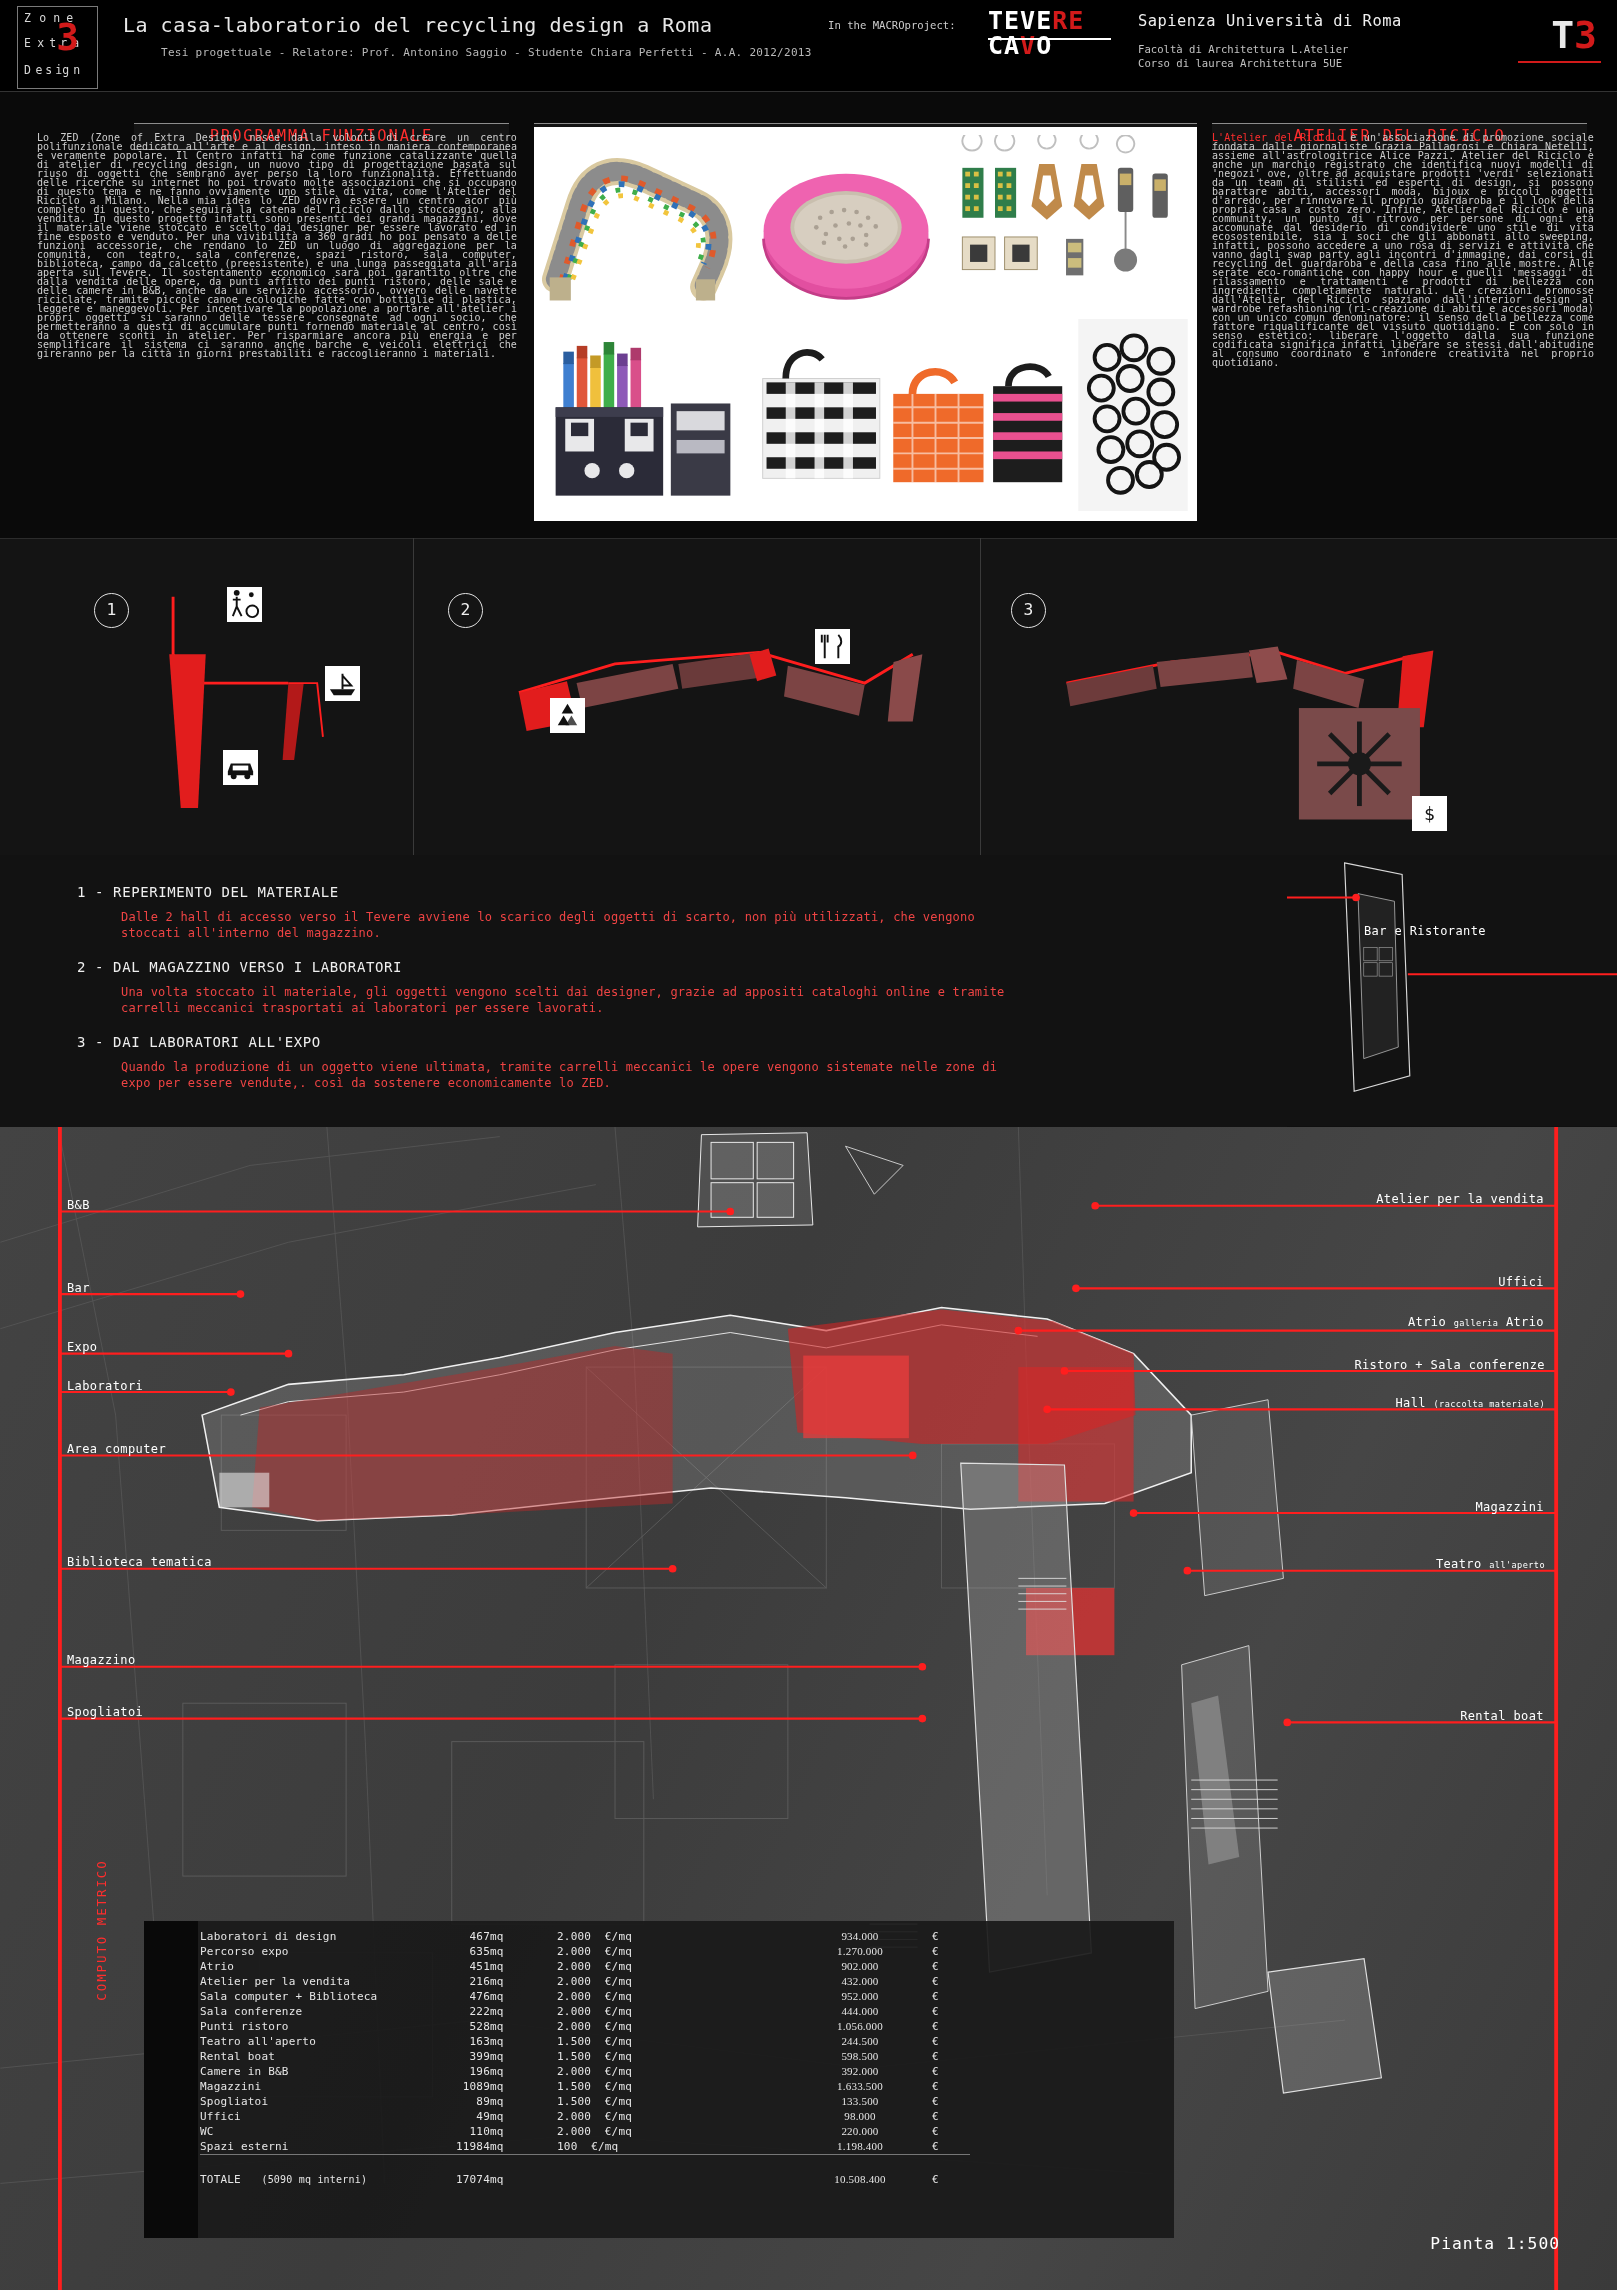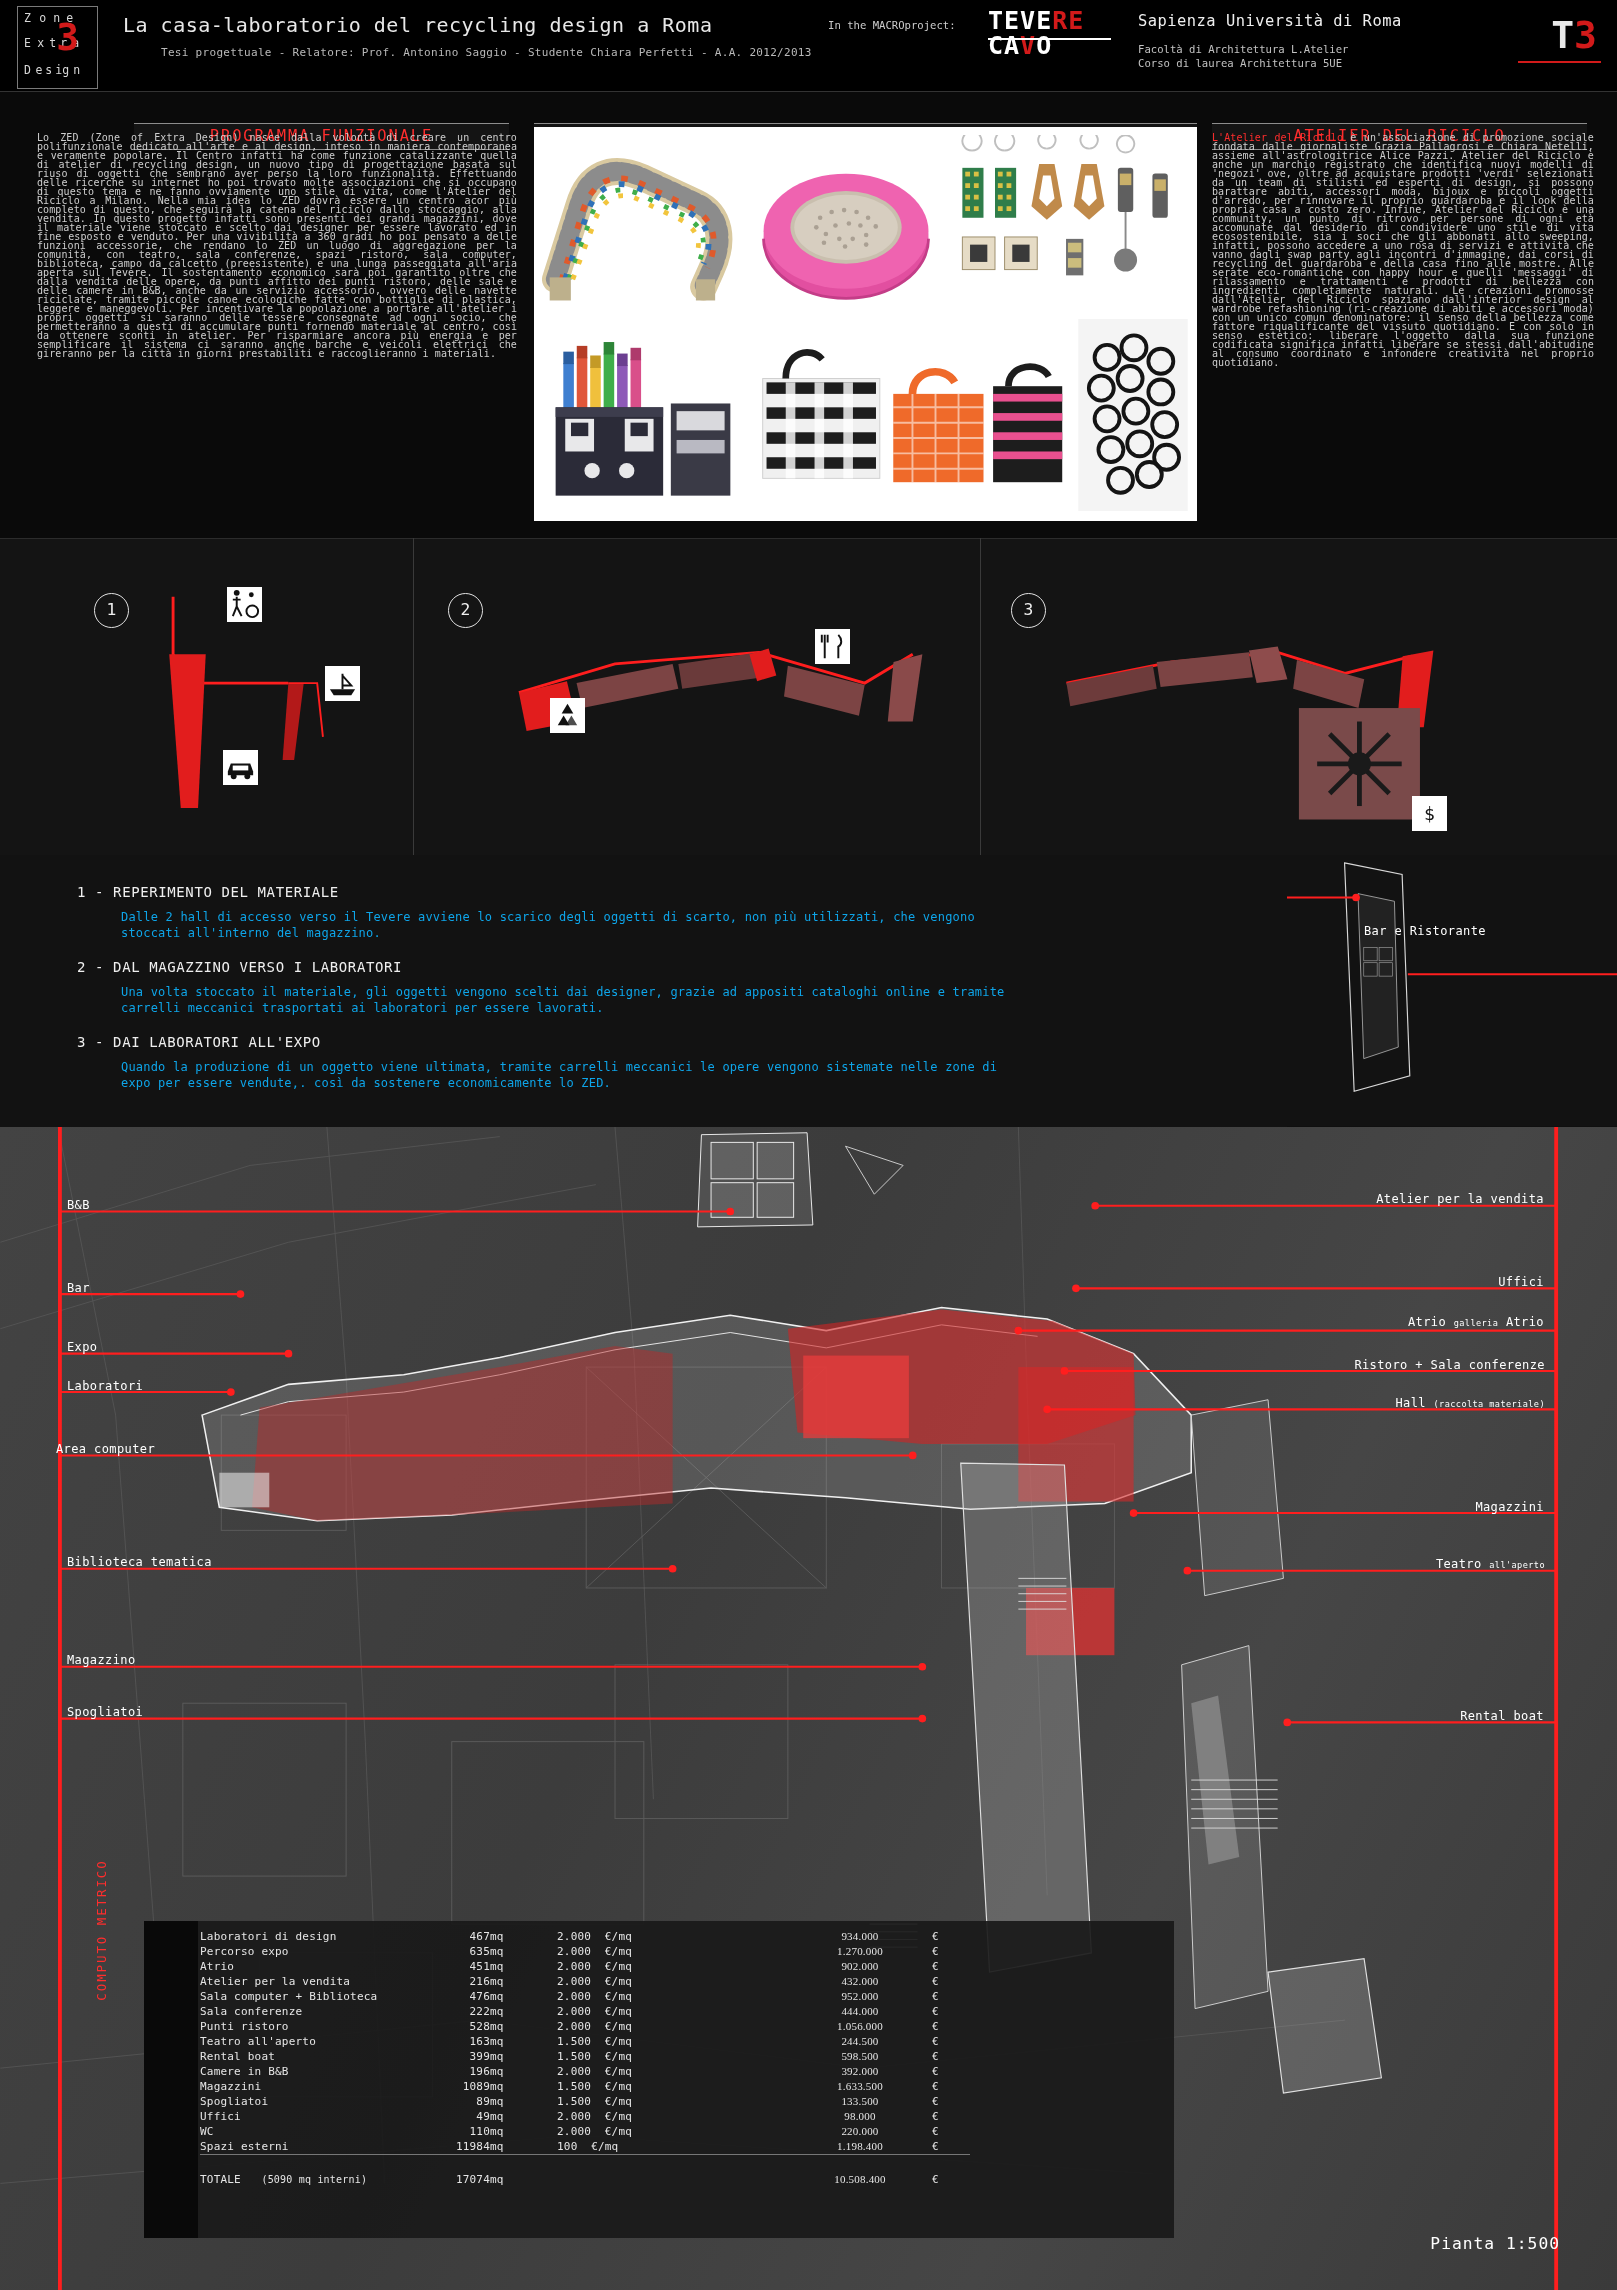--- a/index.html
+++ b/index.html
@@ -49,21 +49,21 @@
   
   .diagband{position:absolute;left:0;top:538px;width:1618px;height:317px;background:#141414;border-top:1px solid #2c2c2c;border-bottom:1px solid #2c2c2c;}
   .dsep{position:absolute;top:538px;width:1px;height:317px;background:#3a3a3a;}
   .circnum{position:absolute;width:33px;height:33px;border:1.9px solid #e2e2e2;border-radius:50%;color:#efefef;font-size:16.3px;text-align:center;line-height:31px;}
   .ciclo{position:absolute;left:459px;top:807px;width:317px;text-align:center;color:#ff2d2d;font-size:16.3px;letter-spacing:1.9px;}
   .icobox{position:absolute;width:35px;height:35px;background:#fff;color:#111;font-size:18px;text-align:center;line-height:35px;}
 
   
   .stepsbox{position:absolute;left:0;top:855px;width:1287px;height:272px;background:#121212;}
   .step-h{position:absolute;font-size:14px;color:#efefef;letter-spacing:0.6px;}
-  .step-b{position:absolute;font-size:12px;color:#0ea5e9;line-height:16.3px;letter-spacing:0.2px;width:903px;}
+  .step-b{position:absolute;font-size:12px;color:#ef4444;line-height:16.3px;letter-spacing:0.2px;width:903px;}
 
   
   .plan{position:absolute;left:0;top:1127px;width:1618px;height:1163px;background:#3a3a3a;}
   .plan-inner{position:absolute;inset:0;background:
      linear-gradient(115deg,#434343 0%,#3c3c3c 40%,#464646 70%,#3a3a3a 100%);}
   .planlabel{position:absolute;font-size:12px;color:#fff;letter-spacing:0.4px;}
   .planlabel small{font-size:8.6px;}
 
   
   .computo{position:absolute;left:144px;top:1921px;width:1030px;height:317px;background:rgba(25,25,25,.92);}
@@ -604,21 +604,21 @@
           <circle cx="1180" cy="402" r="4"></circle>
         <circle cx="1236" cy="462" r="4"></circle>
           <circle cx="1340" cy="620" r="4"></circle>
       </g>
     </svg>
 
     <div class="planlabel" style="left:67px;top:71px">B&amp;B</div>
     <div class="planlabel" style="left:67px;top:154px">Bar</div>
     <div class="planlabel" style="left:67px;top:213px">Expo</div>
     <div class="planlabel" style="left:67px;top:252px">Laboratori</div>
-    <div class="planlabel" style="left:56px;top:315px">Area computer</div>
+    <div class="planlabel" style="left:67px;top:315px">Area computer</div>
     <div class="planlabel" style="left:67px;top:428px">Biblioteca tematica</div>
     <div class="planlabel" style="left:67px;top:526px">Magazzino</div>
     <div class="planlabel" style="left:67px;top:578px">Spogliatoi</div>
 
     <div class="planlabel" style="left:1308px;top:65px;width:236px;text-align:right">Atelier per la vendita</div>
     <div class="planlabel" style="left:1308px;top:148px;width:236px;text-align:right">Uffici</div>
     <div class="planlabel" style="left:1308px;top:188px;width:236px;text-align:right">
       <span>Atrio</span>
       <small>galleria</small>
       <span>Atrio</span>

